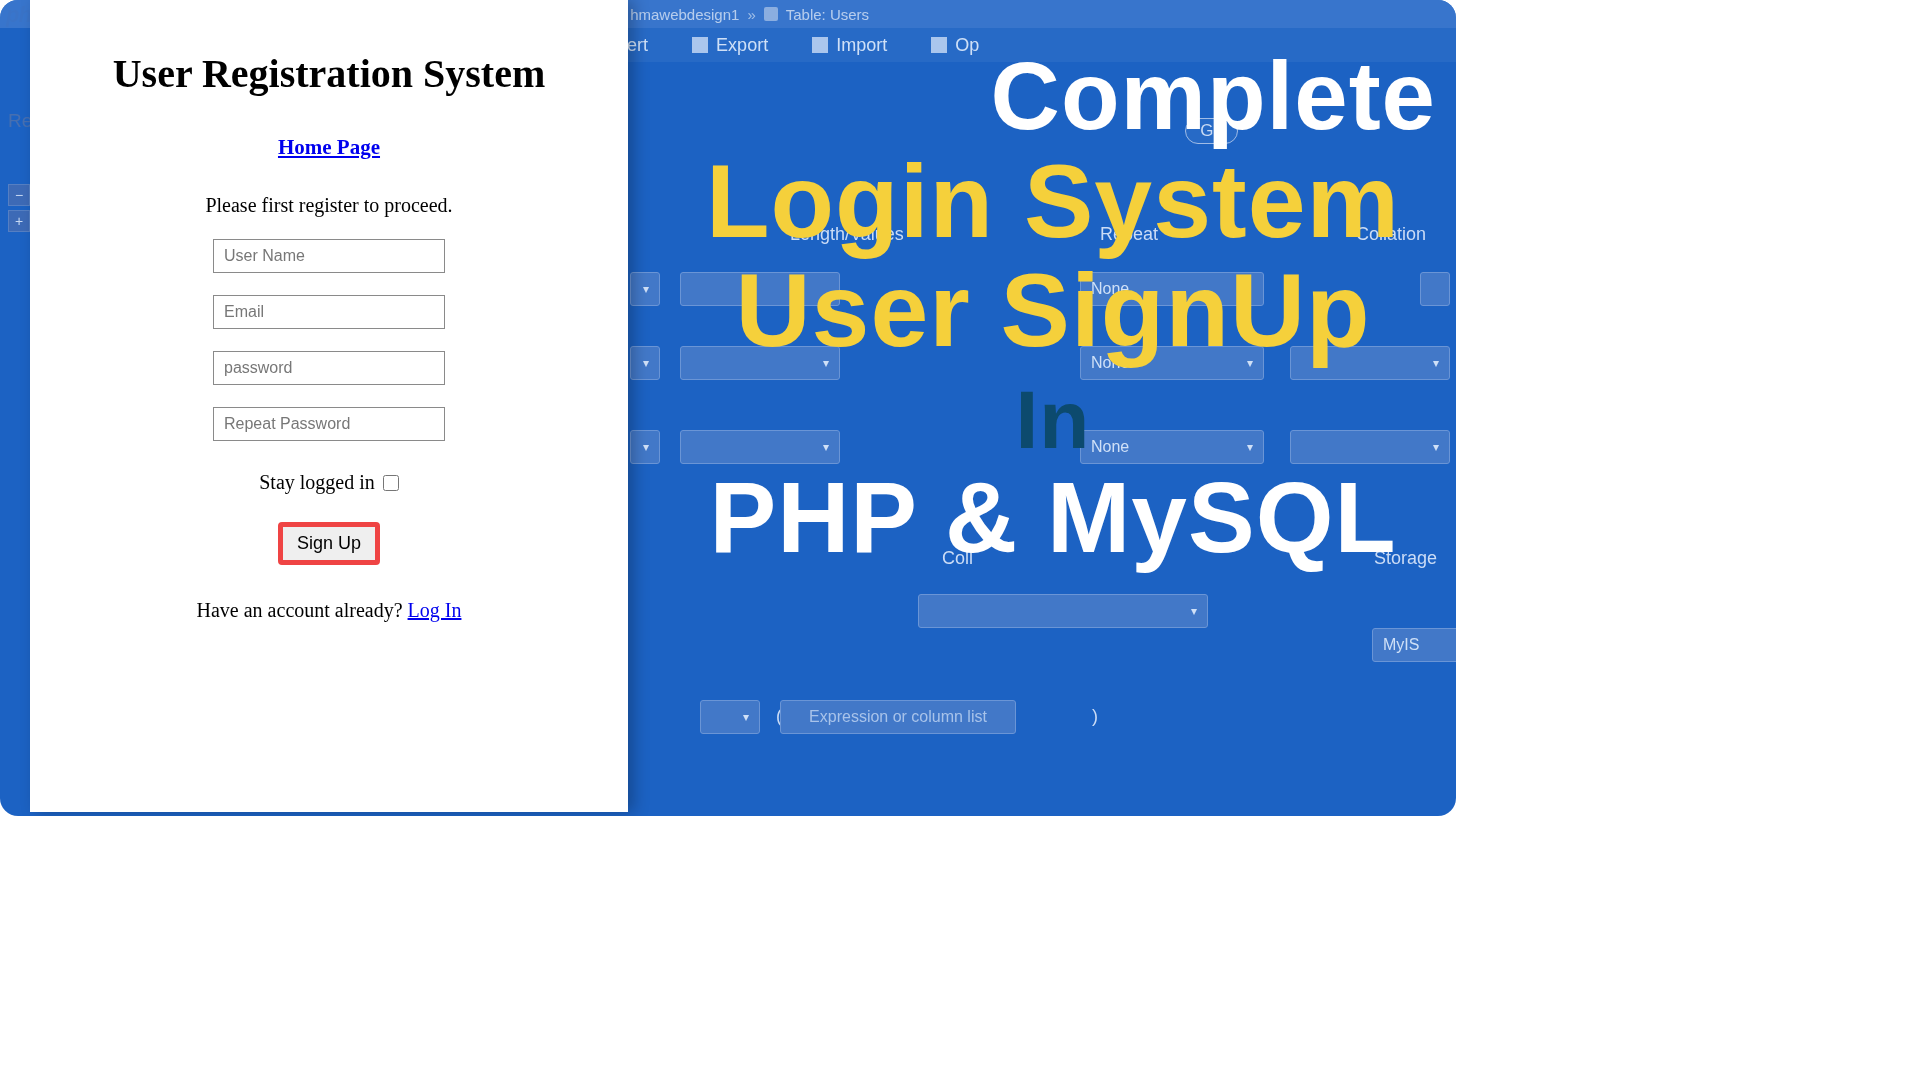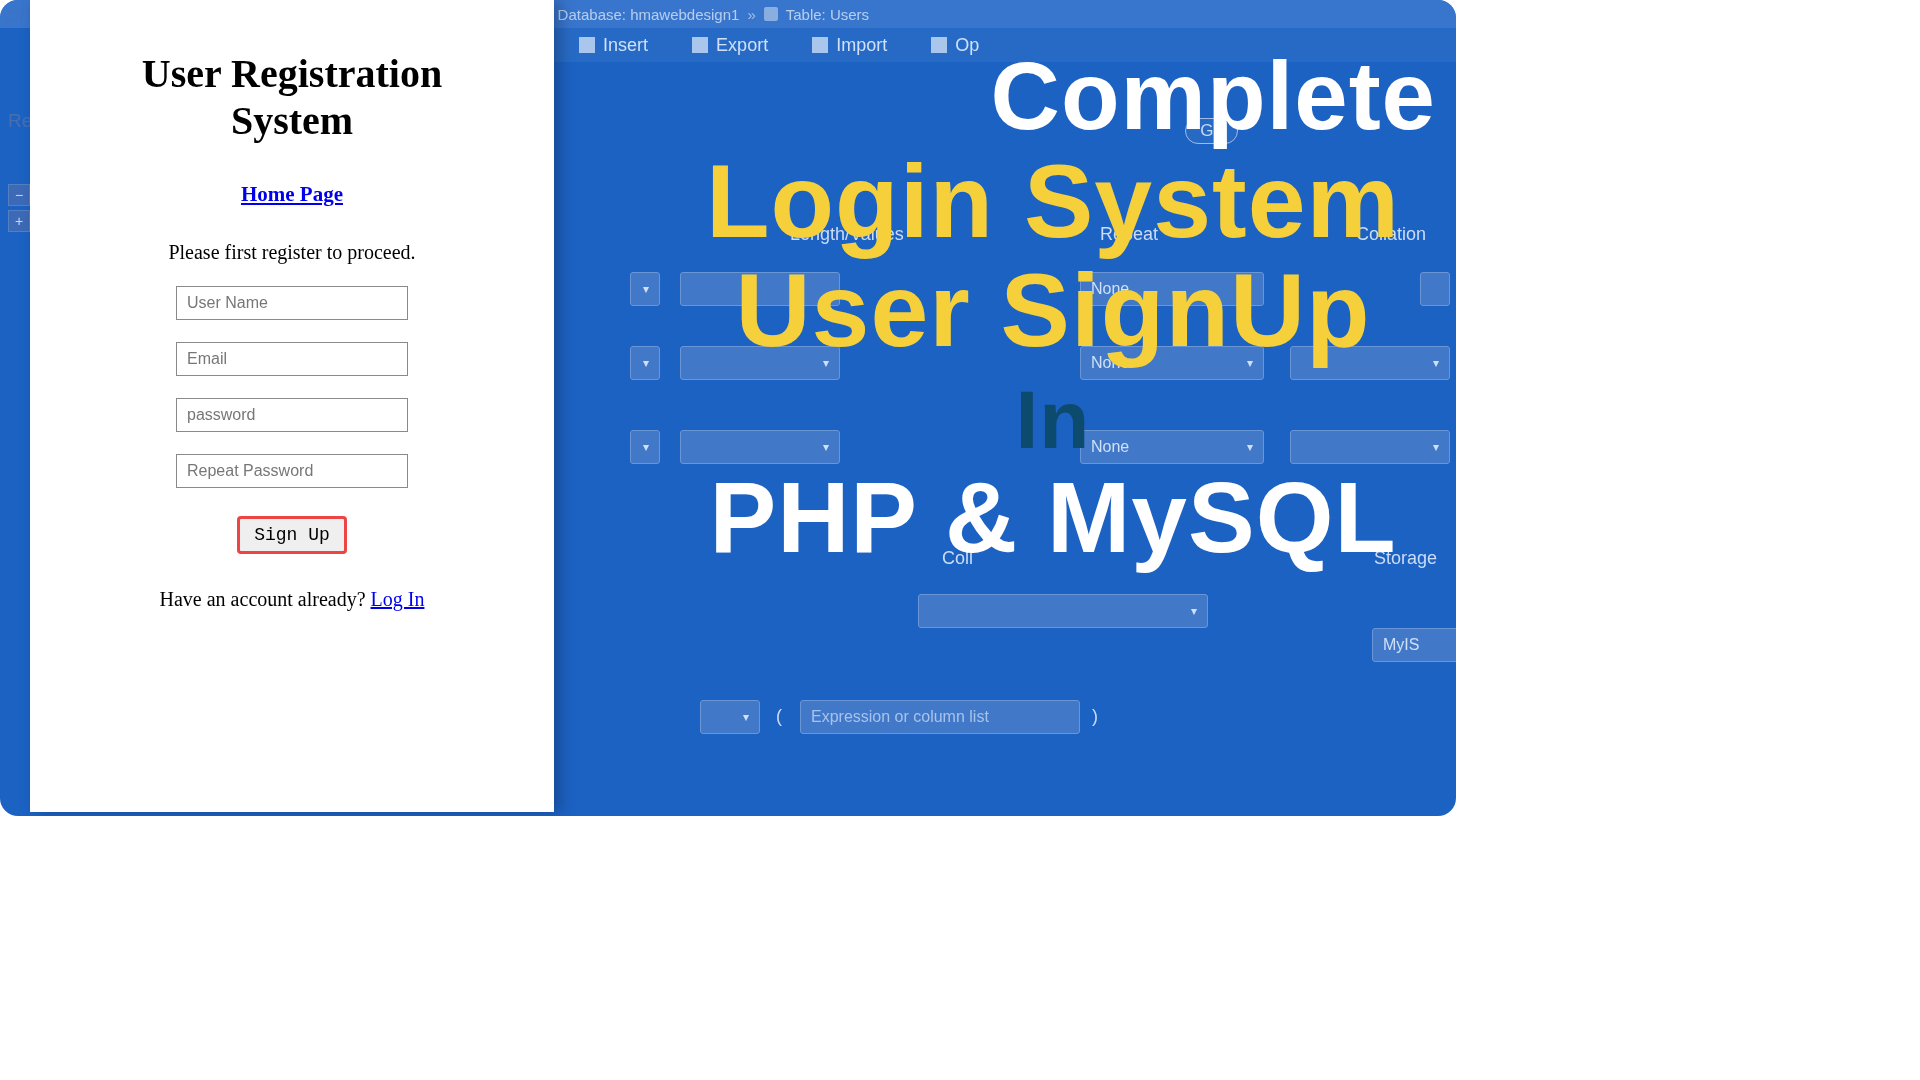--- a/index.html
+++ b/index.html
@@ -73,21 +73,21 @@
     color:#cfe0f7; padding:0 10px; font-size:16px;
   }
   .row .chev { position:absolute; right:10px; font-size:12px; }
   .label-ghost { position:absolute; color:#cbdcf6; font-size:18px; }
 
   
   .card {
     position: absolute;
     top: 0;
     left: 30px;
-    width: 524px;
+    width: 598px;
     height: 812px;
     background: #ffffff;
     box-shadow: 6px 0 14px rgba(0,0,0,0.25);
     padding: 50px 54px 0 54px;
     text-align: center;
     color:#000;
     font-family: "Times New Roman", Times, serif;
   }
   .card h1 {
     font-size: 40px;
@@ -120,23 +120,23 @@
     margin-top: 30px;
     font-size: 20px;
     display:flex; align-items:center; justify-content:center; gap:8px;
   }
   .card .stayrow input { width:16px; height:16px; }
   .card .signup-btn {
     margin-top: 28px;
     font-size: 18px;
     padding: 6px 14px;
     background: #efefef;
-    border: 3px solid #ef4444;
+    border: 5px solid #ef4444;
     border-radius: 4px;
-    font-family: Liberation Mono, monospace;
+    font-family: Liberation Sans, sans-serif;
     cursor:pointer;
   }
   .card .haveacct {
     margin-top: 34px;
     font-size: 20px;
   }
   .card .haveacct a { color:#0000ee; text-decoration: underline; }
 
   
   .promo {
@@ -260,37 +260,41 @@
         <span class="chev">▾</span>
       </div>
     <div class="row" style="top:628px; left:1372px; width:90px;text-align:center;">
         <span>MyIS</span>
       </div>
 
     <div class="row" style="top:700px; left:700px; width:60px; justify-content:center;">
         <span class="chev">▾</span>
       </div>
     <div class="label-ghost" style="top:706px; left:776px;">(</div>
-    <div class="row" style="top:700px; left:800px; width:280px;">
+    <div class="row" style="top:700px; left:780px; width:236px;justify-content:center;">
         <span style="color:#a8c3ea;">Expression or column list</span>
       </div>
     <div class="label-ghost" style="top:706px; left:1092px;">)</div>
 
   </div>
 
   <div class="card">
     <h1>User Registration System</h1>
     <a href="#" class="homelink">Home Page</a>
     <div class="instr">Please first register to proceed.</div>
 
     <input class="field" type="text" placeholder="User Name" style="">
     <input class="field" type="text" placeholder="Email" style="">
     <input class="field" type="password" placeholder="password" style="">
     <input class="field" type="password" placeholder="Repeat Password" style="">
 
+    <div class="stayrow">
+      <span>Stay logged in</span>
+      <input type="checkbox" style="">
+    </div>
 
     <button class="signup-btn">Sign Up</button>
 
     <div class="haveacct">
       <span>Have an account already? </span><a href="#">Log In</a>
     </div>
   </div>
 
   <div class="promo">
     <span class="pw">Complete</span>

